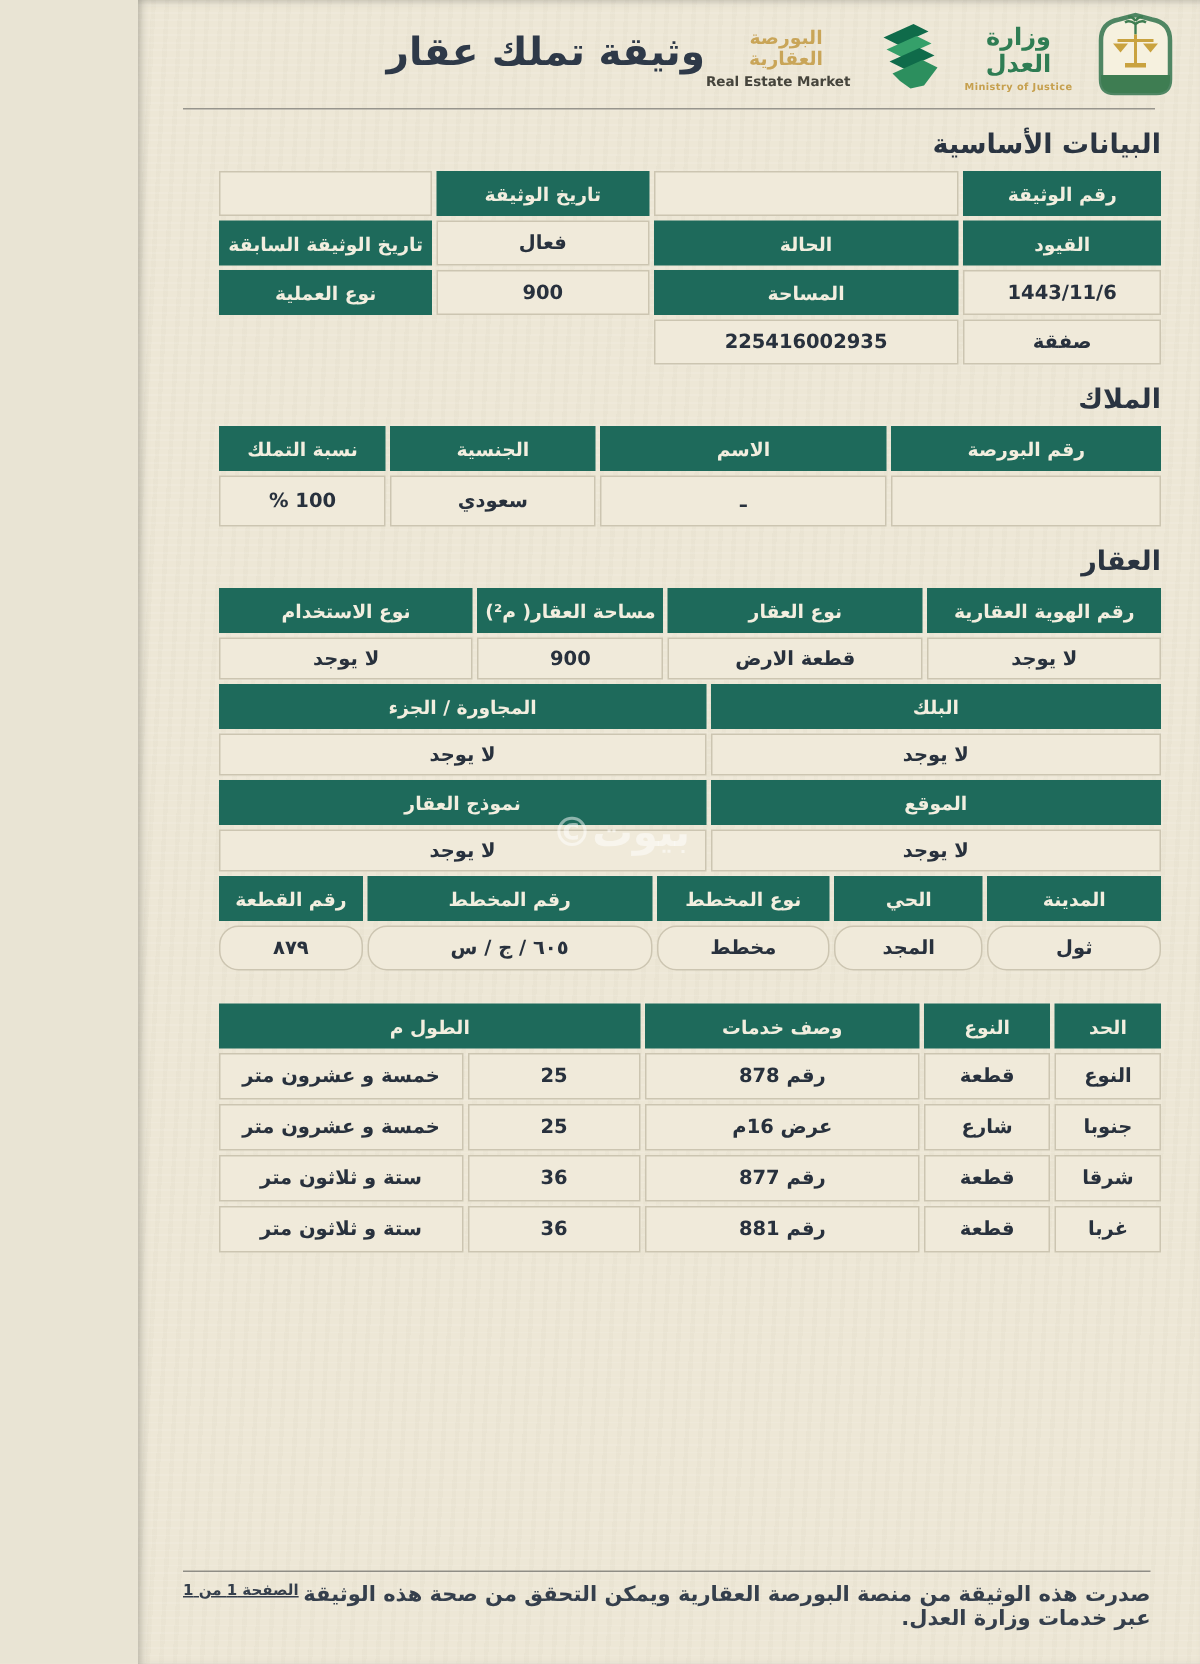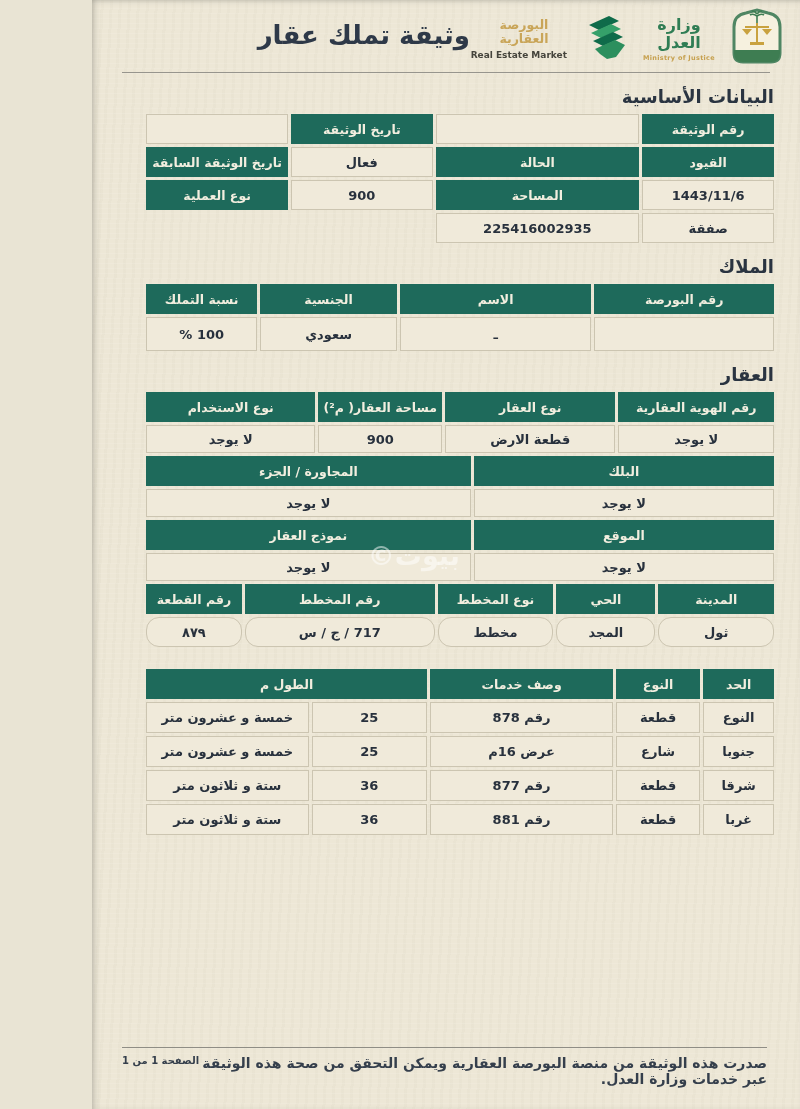--- a/index.html
+++ b/index.html
@@ -74,21 +74,21 @@
     position:absolute; top:540px; right:340px;
     color:rgba(255,255,255,0.5); font-size:27px; font-weight:700;
     pointer-events:none; white-space:nowrap;
   }
 
   
   .ftr { position:absolute; left:30px; right:33px; bottom:22px; }
   .ftr-rule { border:none; border-top:1px solid #8F8D85; margin-bottom:7px; }
   .ftr-row { display:flex; justify-content:space-between; align-items:flex-start; }
   .ftr-note { font-size:14px; color:#353F4C; font-weight:700; }
-  .ftr-page { font-size:10px; color:#353F4C; font-weight:600; white-space:nowrap; }
+  .ftr-page { font-size:10px; color:#353F4C; font-weight:600; white-space:nowrap;text-decoration:underline; }
 </style>
 </head>
 <body>
 
 <div class="page">
 
   <div class="hdr">
     <div class="doc-title">وثيقة تملك عقار</div>
     <div class="logos">
 
@@ -201,21 +201,21 @@
 
       <div class="grid t-prop-d">
         <div class="g">المدينة</div>
         <div class="g">الحي</div>
         <div class="g">نوع المخطط</div>
         <div class="g">رقم المخطط</div>
         <div class="g">رقم القطعة</div>
         <div class="v">ثول</div>
         <div class="v">المجد</div>
         <div class="v">مخطط</div>
-        <div class="v">717 / ج / س</div>
+        <div class="v">٦٠٥ / ج / س</div>
         <div class="v">٨٧٩</div>
       </div>
     </div>
 
     <div class="grid t-borders">
       <div class="g">الحد</div>
       <div class="g">النوع</div>
       <div class="g">وصف خدمات</div>
       <div class="g span2">الطول م</div>
 

